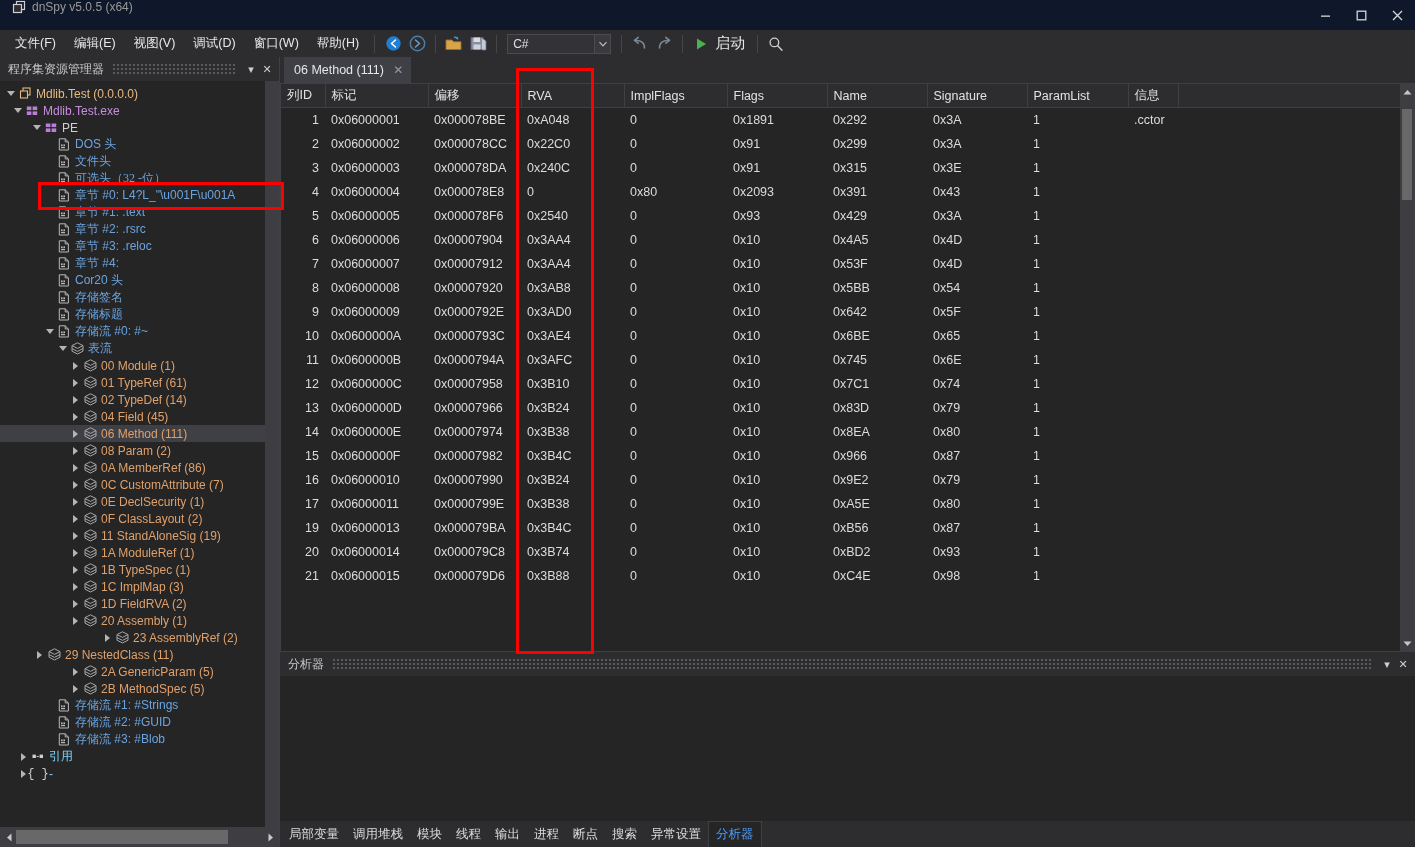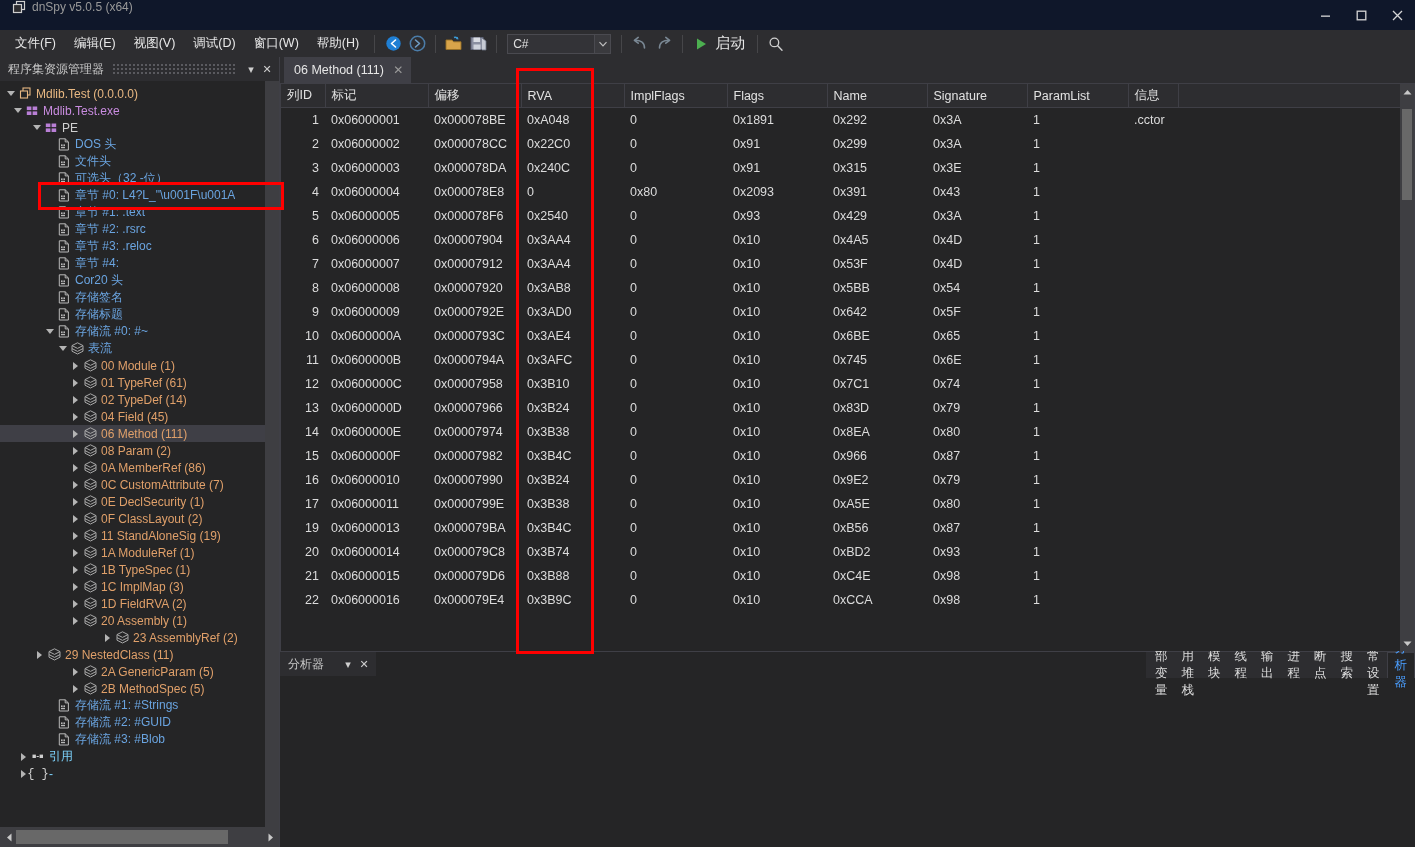--- a/index.html
+++ b/index.html
@@ -100,21 +100,21 @@
   td.num { text-align: right; }
   .cw-id { width: 44px; } .cw-tok { width: 103px; } .cw-off { width: 93px; }
   .cw-rva { width: 103px; } .cw-impl { width: 103px; } .cw-flags { width: 100px; }
   .cw-name { width: 100px; } .cw-sig { width: 100px; } .cw-param { width: 101px; }
   .cw-info { width: 50px; } .cw-rest { width: auto; }
 
   
   .redbox { position: absolute; border: 3px solid #ff0000; pointer-events: none; z-index: 40; }
 
   
-  .analyzer { flex: 0 0 196px; display: flex; flex-direction: row; background: #252526; border-top: 1px solid #3f3f46;}
+  .analyzer { flex: 0 0 196px; display: flex; flex-direction: column; background: #252526; border-top: 1px solid #3f3f46;}
   .an-head { height: 24px; flex: 0 0 24px; display:flex; align-items:center; background:#2d2d30; padding: 0 4px 0 8px; }
   .an-body { flex: 1 1 auto; background: #252526; }
   .bottom-tabs { height: 26px; flex: 0 0 26px; background: #2d2d30; display: flex; align-items: center; padding-left: 2px; }
   .btab { padding: 4px 7px; color: #dcdcdc; font-size: 12.5px; height: 24px; display:flex; align-items:center; }
   .btab.active { color: #4a9eff; background: #252526; border: 1px solid #3f3f46; border-bottom: none; height: 26px; }
 
   svg { display: block; }
 </style>
 </head>
 <body>
@@ -305,21 +305,21 @@
                 <svg width="12" height="13" viewBox="0 0 12 13">
                   <path d="M1.3 0.8 H7.2 L10.4 3.9 V12 H1.3 Z" fill="none" stroke="#b8b8b8" stroke-width="1"></path>
                   <path d="M7.2 0.8 V3.9 H10.4" fill="none" stroke="#b8b8b8" stroke-width="1"></path>
                   <rect x="3" y="6.4" width="1.6" height="1.6" fill="#b8b8b8"></rect>
                   <rect x="5.4" y="6.4" width="1.6" height="1.6" fill="#b8b8b8"></rect>
                   <rect x="3" y="8.8" width="4" height="1.4" fill="#b8b8b8"></rect>
                 </svg>
               </span>
               <span class="tlabel c-blue">文件头</span>
             </div>
-            <div class="tnode" style="padding-left: 43px;">
+            <div class="tnode" style="padding-left: 43px; font-family: Liberation Serif, serif;">
               <span class="tw"></span>
               <span class="ticon">
                 <svg width="12" height="13" viewBox="0 0 12 13">
                   <path d="M1.3 0.8 H7.2 L10.4 3.9 V12 H1.3 Z" fill="none" stroke="#b8b8b8" stroke-width="1"></path>
                   <path d="M7.2 0.8 V3.9 H10.4" fill="none" stroke="#b8b8b8" stroke-width="1"></path>
                   <rect x="3" y="6.4" width="1.6" height="1.6" fill="#b8b8b8"></rect>
                   <rect x="5.4" y="6.4" width="1.6" height="1.6" fill="#b8b8b8"></rect>
                   <rect x="3" y="8.8" width="4" height="1.4" fill="#b8b8b8"></rect>
                 </svg>
               </span>
@@ -1095,33 +1095,20 @@
                   <td>0x000079D6</td>
                   <td>0x3B88</td>
                   <td>0</td>
                   <td>0x10</td>
                   <td>0xC4E</td>
                   <td>0x98</td>
                   <td>1</td>
                   <td></td>
                   <td></td>
                 </tr>
-                <tr class="datarow">
-                  <td class="num">22</td>
-                  <td>0x06000016</td>
-                  <td>0x000079E4</td>
-                  <td>0x3B9C</td>
-                  <td>0</td>
-                  <td>0x10</td>
-                  <td>0xCCA</td>
-                  <td>0x98</td>
-                  <td>1</td>
-                  <td></td>
-                  <td></td>
-                </tr>
               </tbody>
           </table>
         </div>
 
         <div class="vsb">
           <div class="hsb-arrow" style="position:absolute;top:0;left:0;width:14px;">
             <svg width="9" height="7" viewBox="0 0 9 7">
                 <path d="M0.5 5.5 L4.5 1 L8.5 5.5 Z" fill="#c8c8c8"></path>
               </svg>
           </div>

